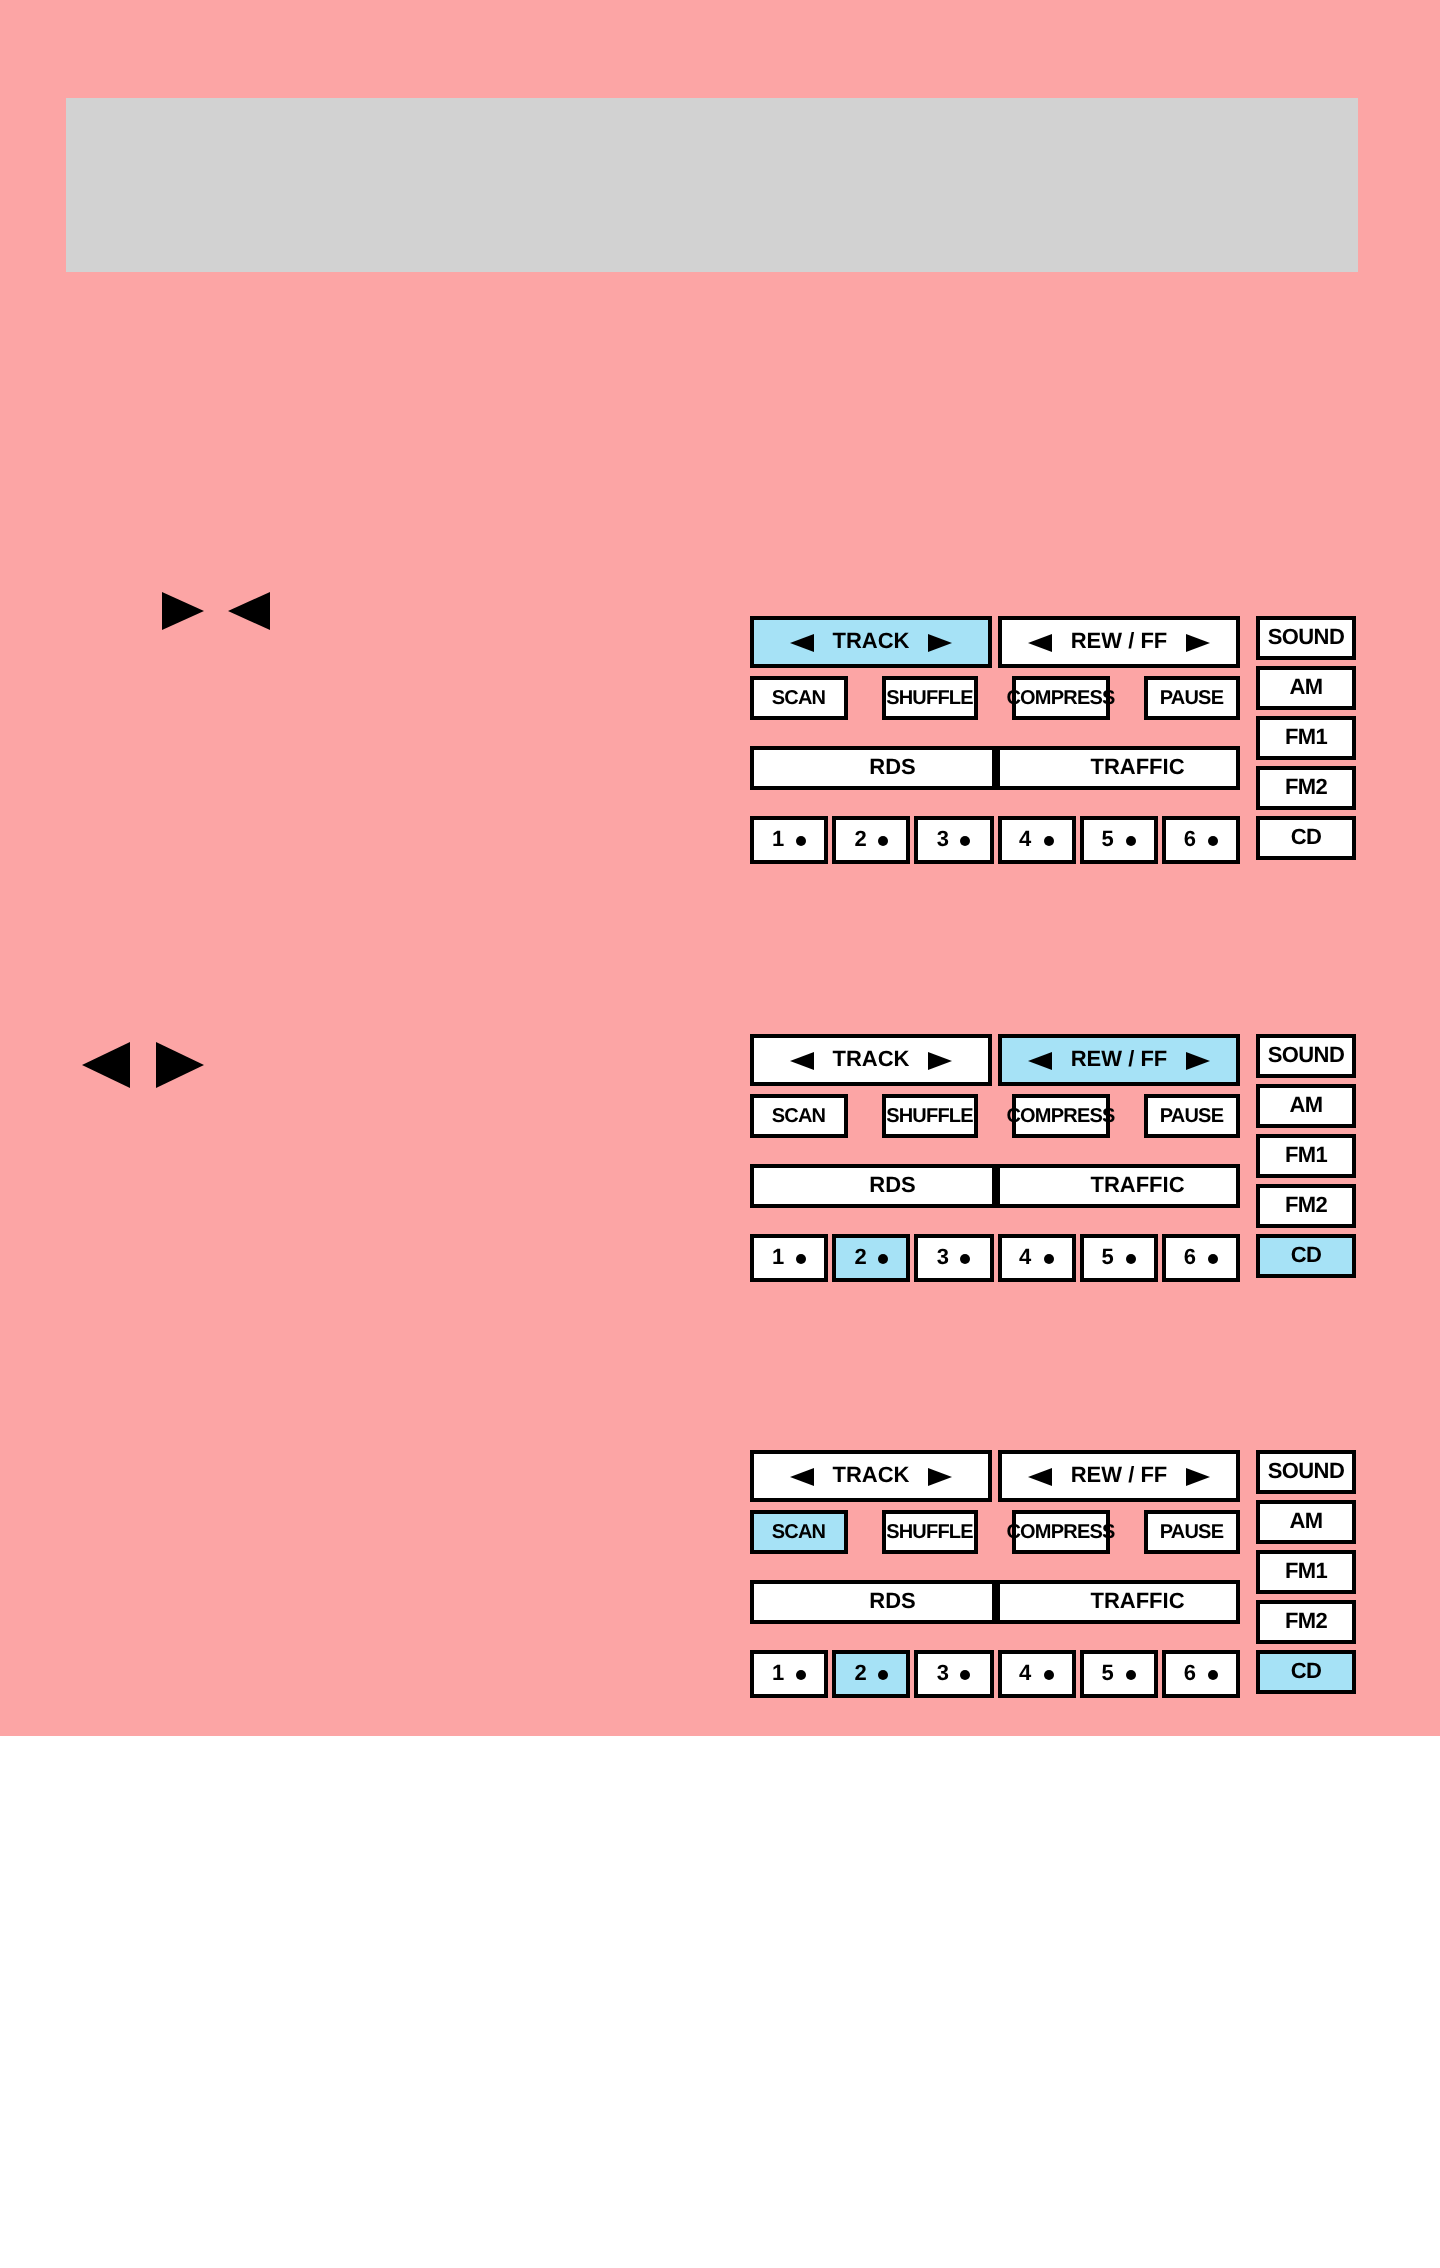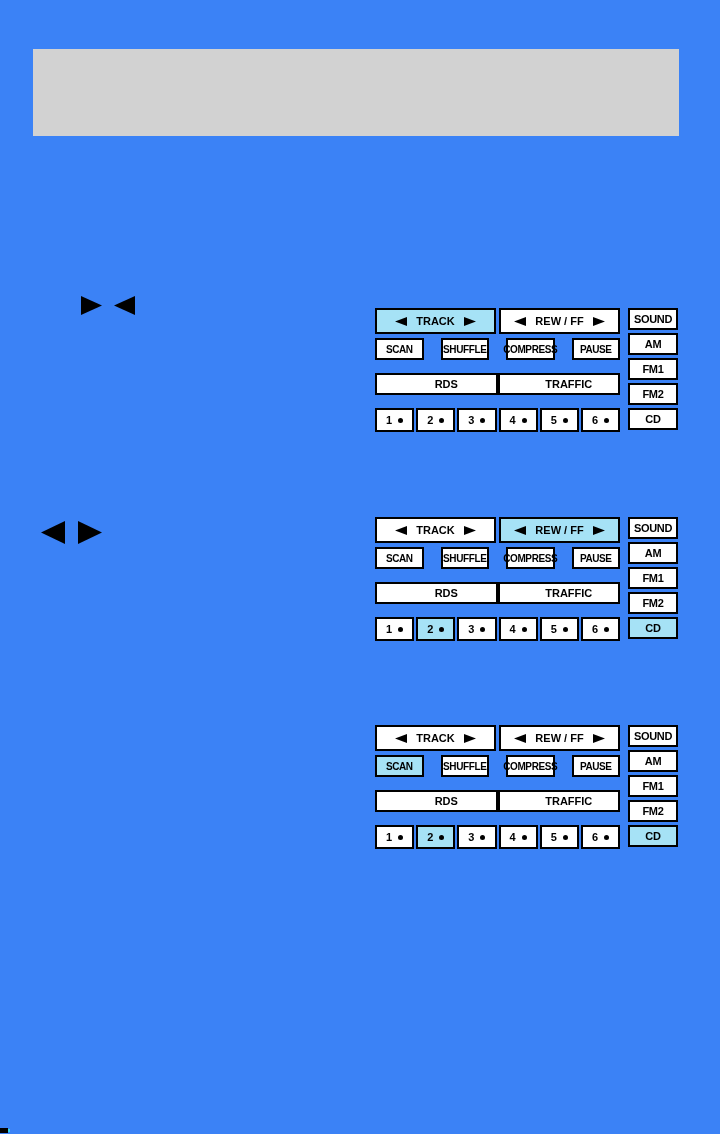--- a/index.html
+++ b/index.html
@@ -1,19 +1,19 @@
 <!DOCTYPE html>
 <html style="--hl: #a6e2f6; --bar: #d2d2d2; --bd: #000000;"><head>
 <meta charset="utf-8">
 <style>
   :root { --hl:#a6e2f6; --bar:#d2d2d2; --bd:#000000; }
   * { margin:0; padding:0; box-sizing:border-box; }
   html,body { background:#ffffff; }
   .page {
-    position:relative; width:720px; height:1134px; background:#3b82f6;
+    position:relative; width:720px; height:868px; background:#fca5a5;
     font-family:"Liberation Sans","DejaVu Sans",sans-serif; overflow:hidden;
   }
   .header-bar { position:absolute; left:33px; top:49px; width:646px; height:87px; background:var(--bar); }
 
   .arrow-pair { position:absolute; display:flex; align-items:center; }
   .arrow-pair.p1 { left:81px; top:296px; gap:12px; }
   .arrow-pair.p2 { left:41px; top:521px; gap:13px; }
   .arrow-pair svg { display:block; fill:#000; }
 
   .panel { position:absolute; left:375px; display:flex; }

